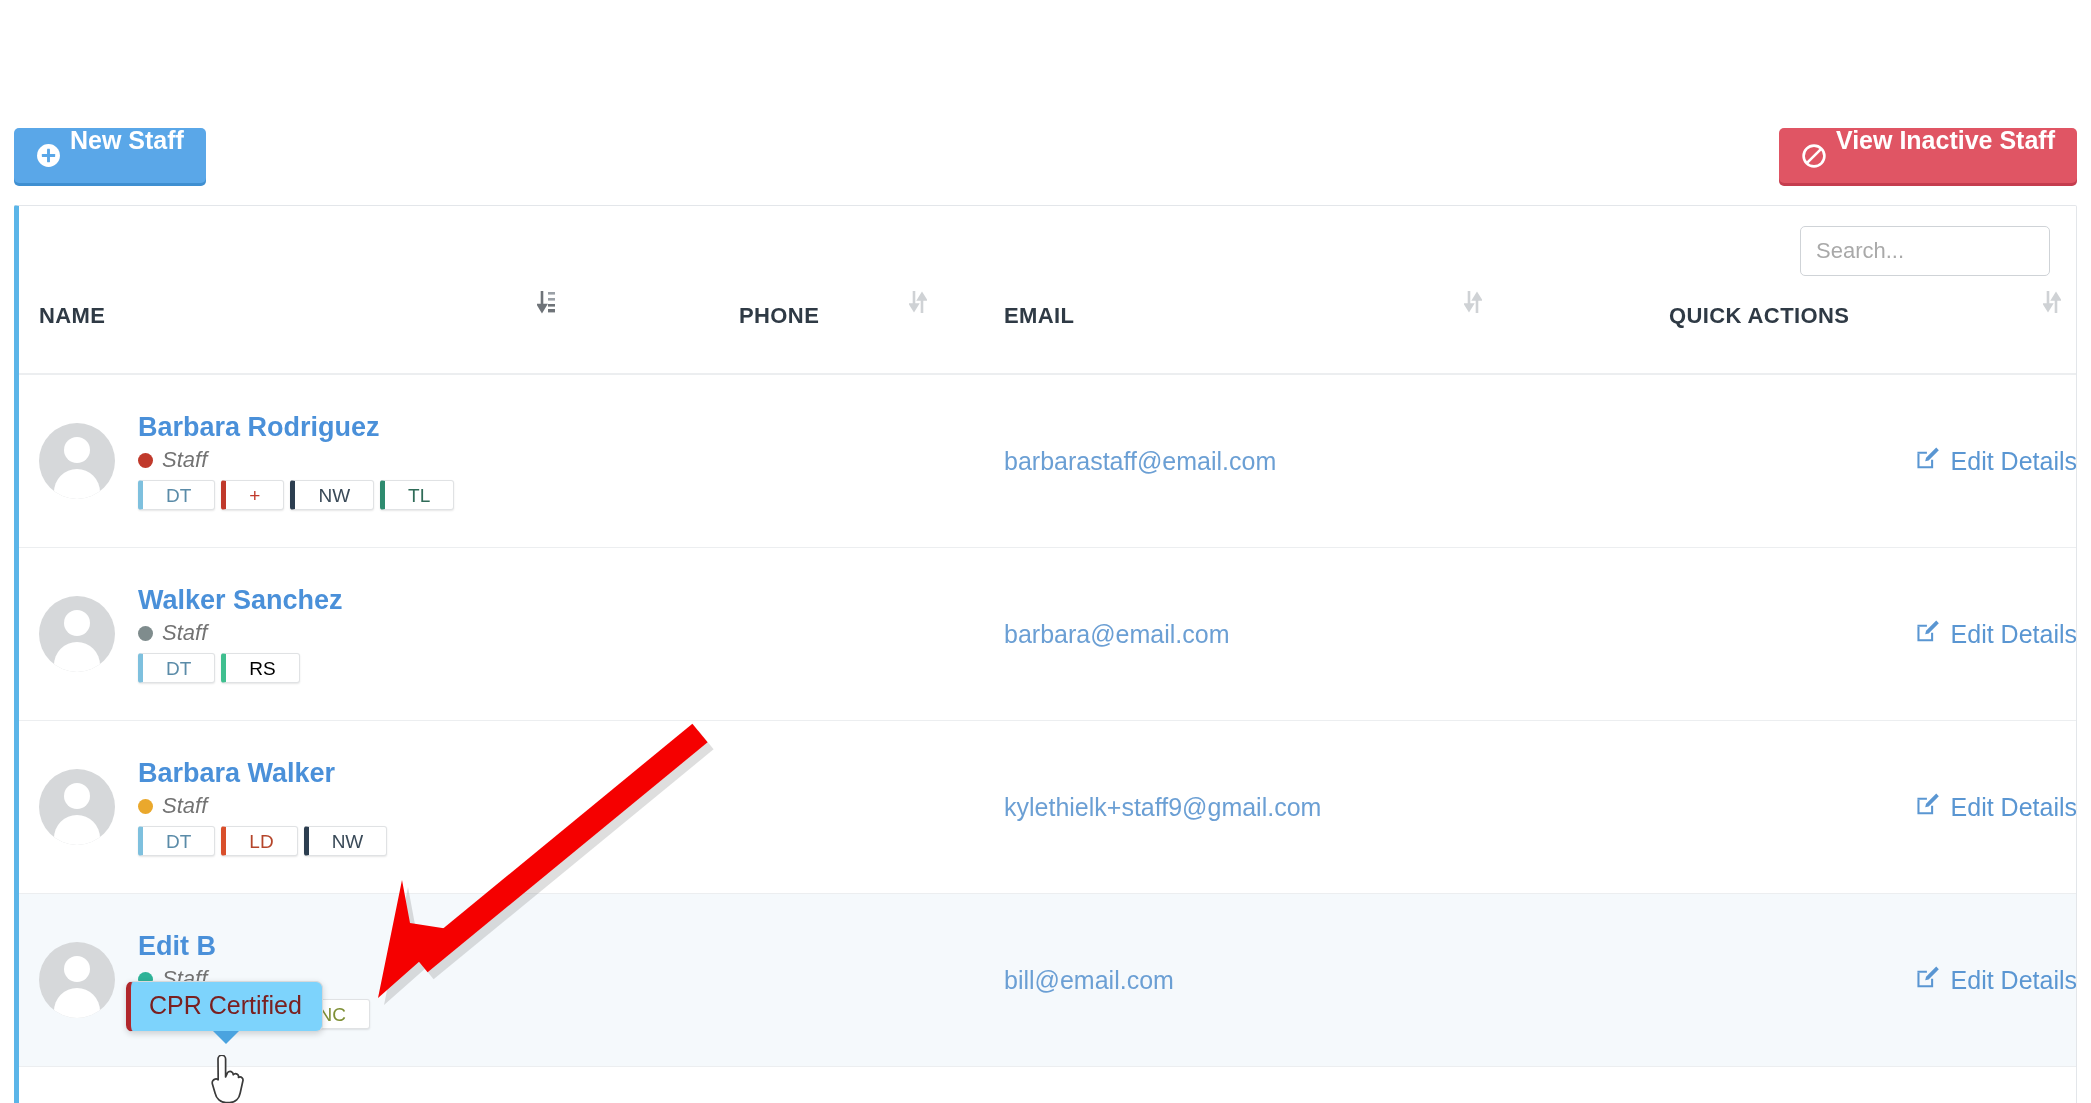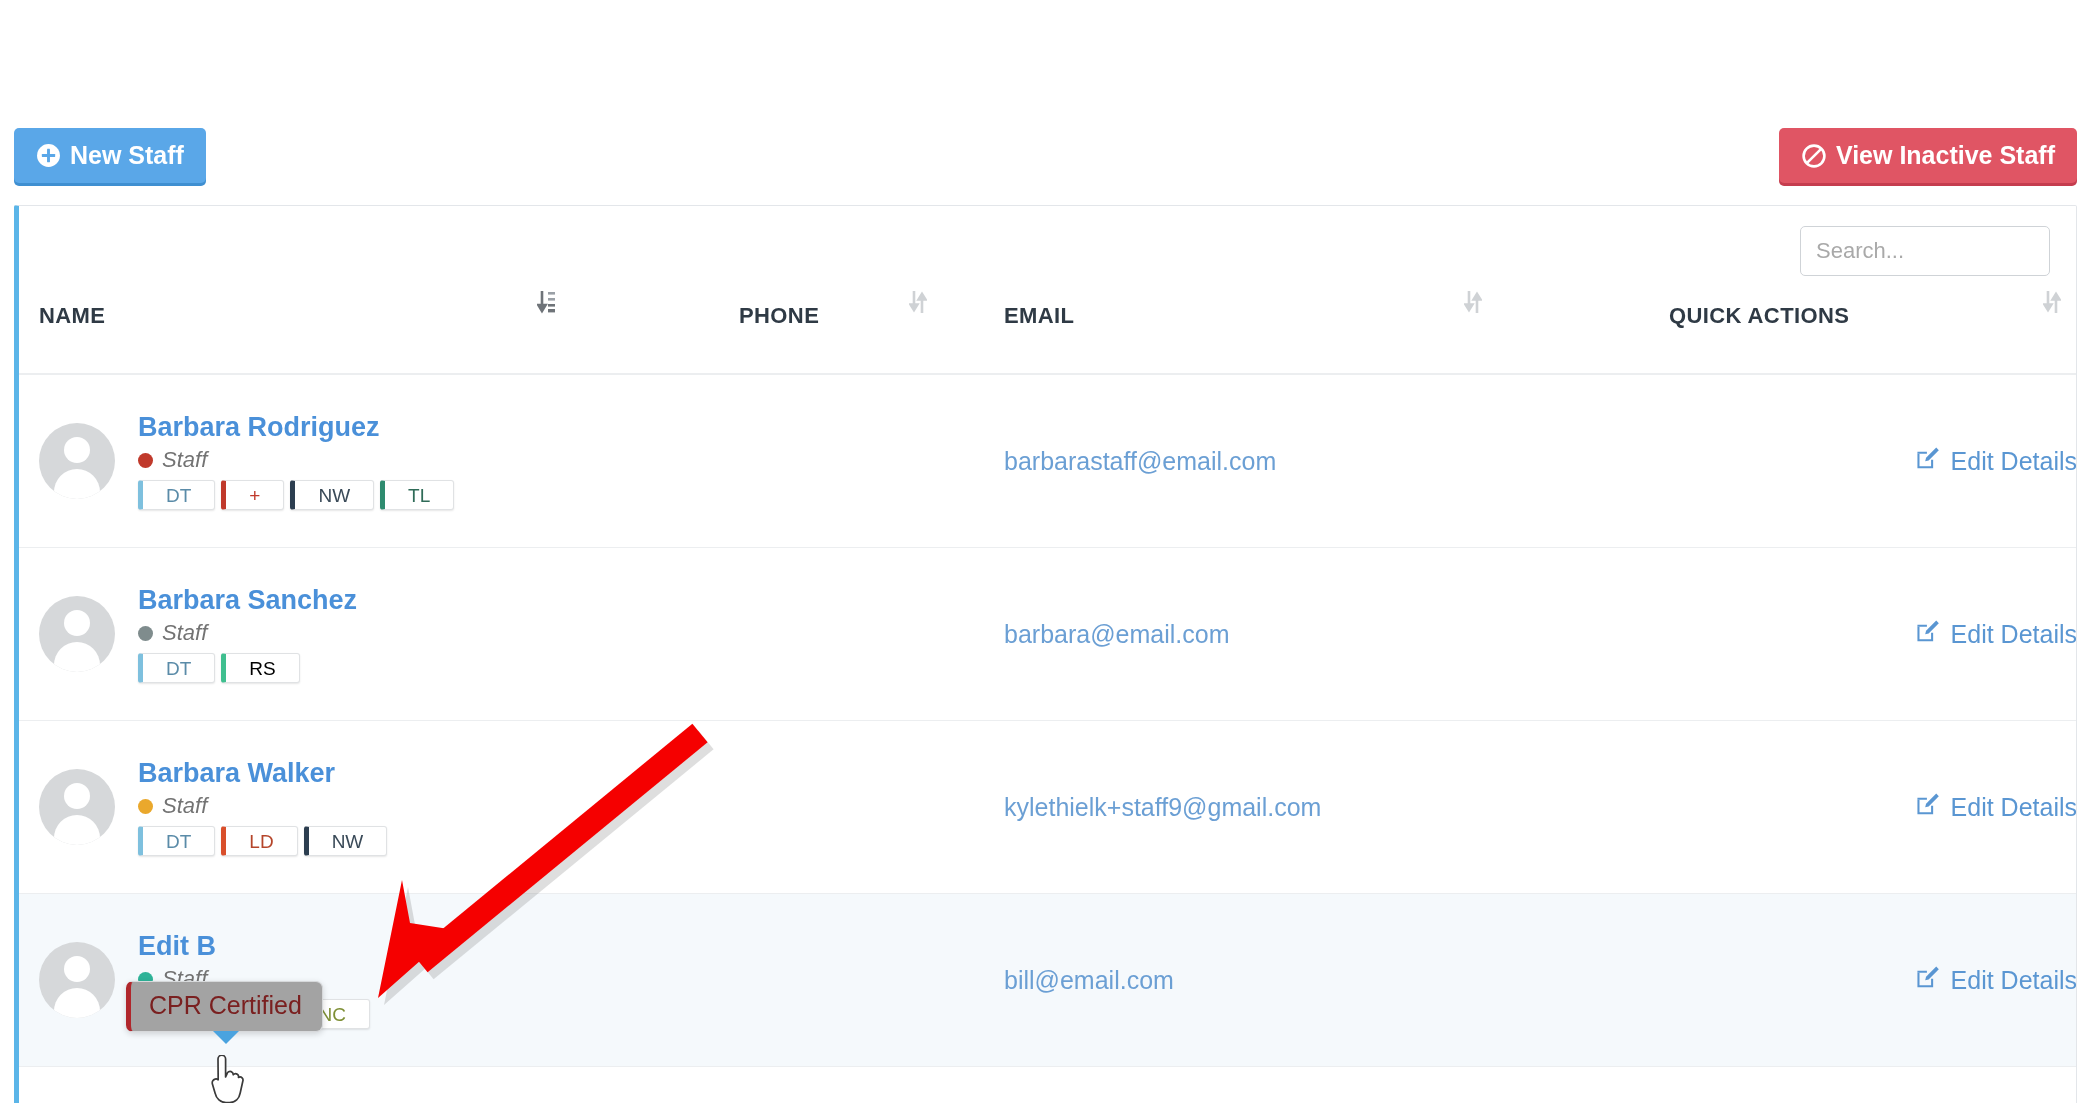--- a/index.html
+++ b/index.html
@@ -20,21 +20,21 @@
     font-size: 48px;
     font-weight: 400;
     color: #2e3a46;
     letter-spacing: -0.2px;
     line-height: 1.15;
   }
 
   
   .btn-row { position: absolute; left: 0; top: 128px; width: 2091px; height: 62px; }
   .btn {
-    display: inline-flex; align-items: center; gap: 9px;
+    display: inline-flex; gap: 9px;
     border: none; border-radius: 5px;
     font-size: 25px; font-weight: 700;
     color: #fff; cursor: pointer;
     font-family: "Liberation Sans", sans-serif;
     padding: 0 22px;
     height: 55px;
     line-height: 1;
   }
   .btn-new {
     position: absolute; left: 14px; top: 0;
@@ -164,21 +164,21 @@
   .qa-cell { text-align: right; padding-right: 26px; }
   .edit-link {
     font-size: 25px; color: #5a96d2; text-decoration: none;
     display: inline-flex; align-items: center; gap: 10px; cursor: pointer;
   }
 
   
   .tooltip {
     position: absolute;
     left: 126px; top: 981px;
-    background: #a3a3a3;
+    background: #7dd3fc;
     border: 1px solid #d7d9db;
     border-left: 5px solid #b0262b;
     border-radius: 7px;
     padding: 9px 20px 11px 18px;
     font-size: 25px;
     color: #7a2020;
     box-shadow: 0 2px 6px rgba(0,0,0,0.16);
     z-index: 40;
     white-space: nowrap;
   }
@@ -321,21 +321,21 @@
        </a></td>
           </tr>
           <tr>
             <td>
               <div class="name-cell">
          <div class="avatar">
            <span class="head"></span>
            <span class="body"></span>
          </div>
          <div class="name-block">
-           <a class="staff-name">Barbara Sanchez</a>
+           <a class="staff-name">Walker Sanchez</a>
            <div class="role-line">
              <span class="dot" style="background:#7f8c8d;"></span>
              <span class="role-text">Staff</span>
            </div>
            <div class="badges">
                     <span class="badge" style="border-left-color:#7ec0de;color:#5a8ba8;">DT</span>
                     <span class="badge" style="border-left-color:#3fbf8f;color:#000000;">RS</span>
                   </div>
          </div>
        </div>

